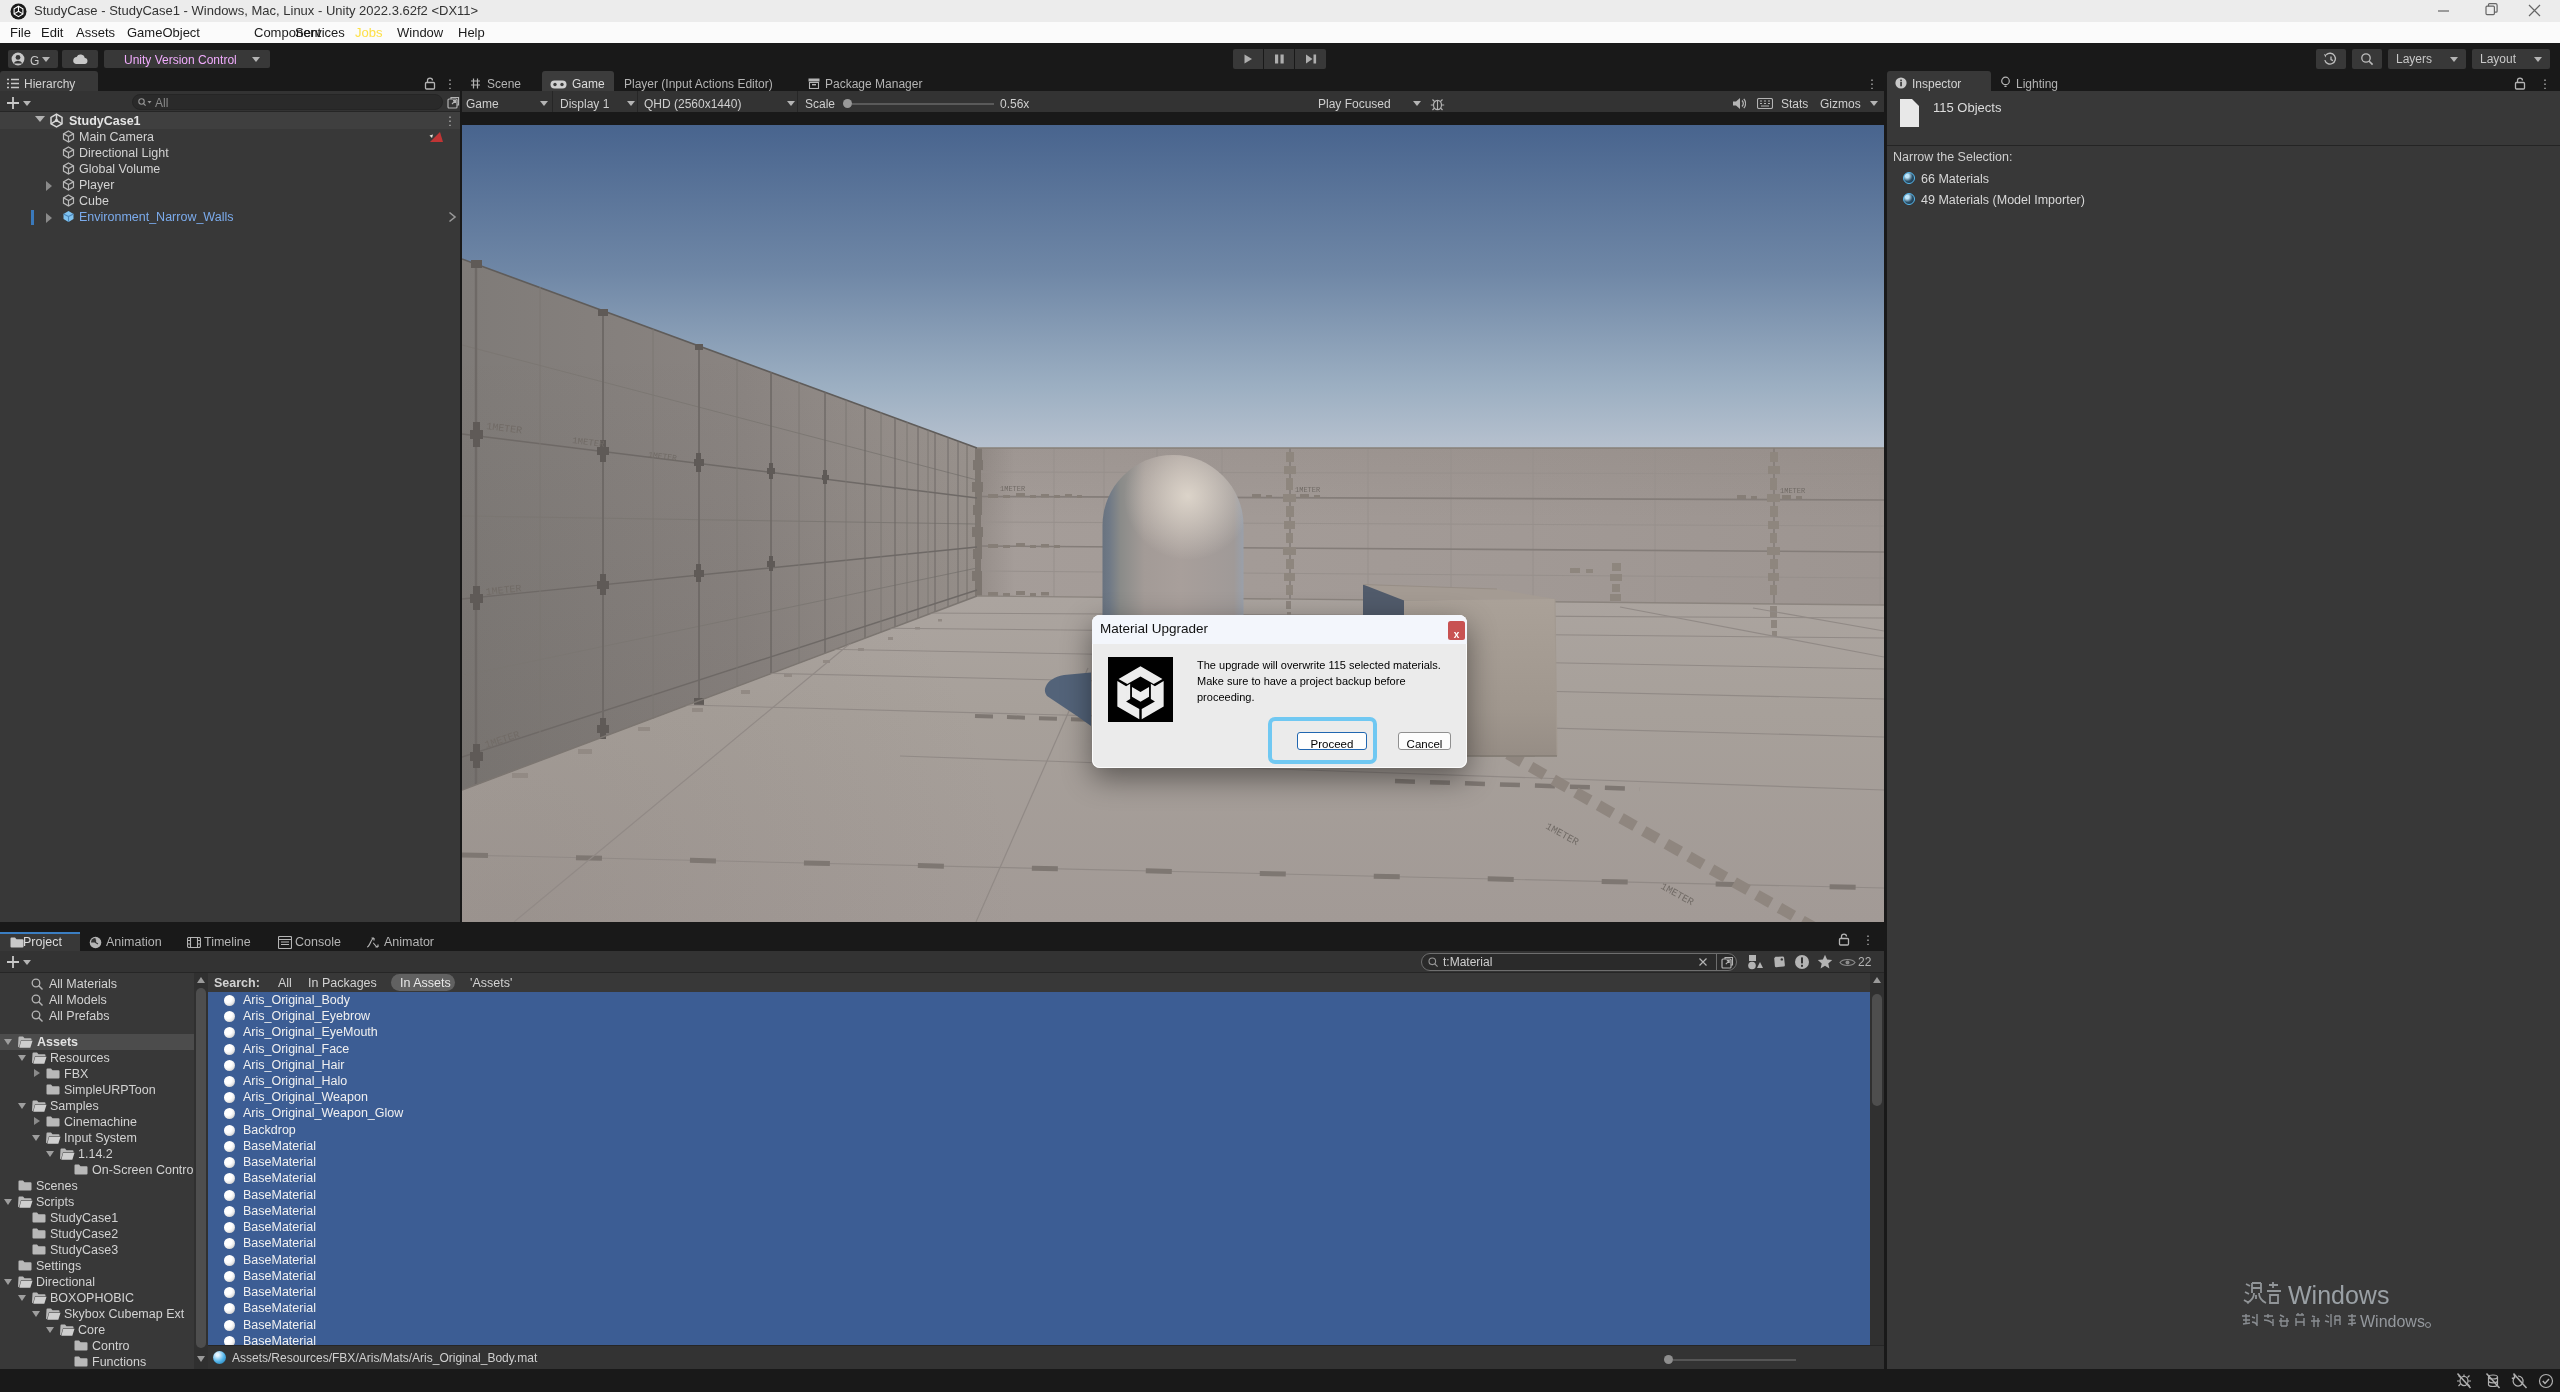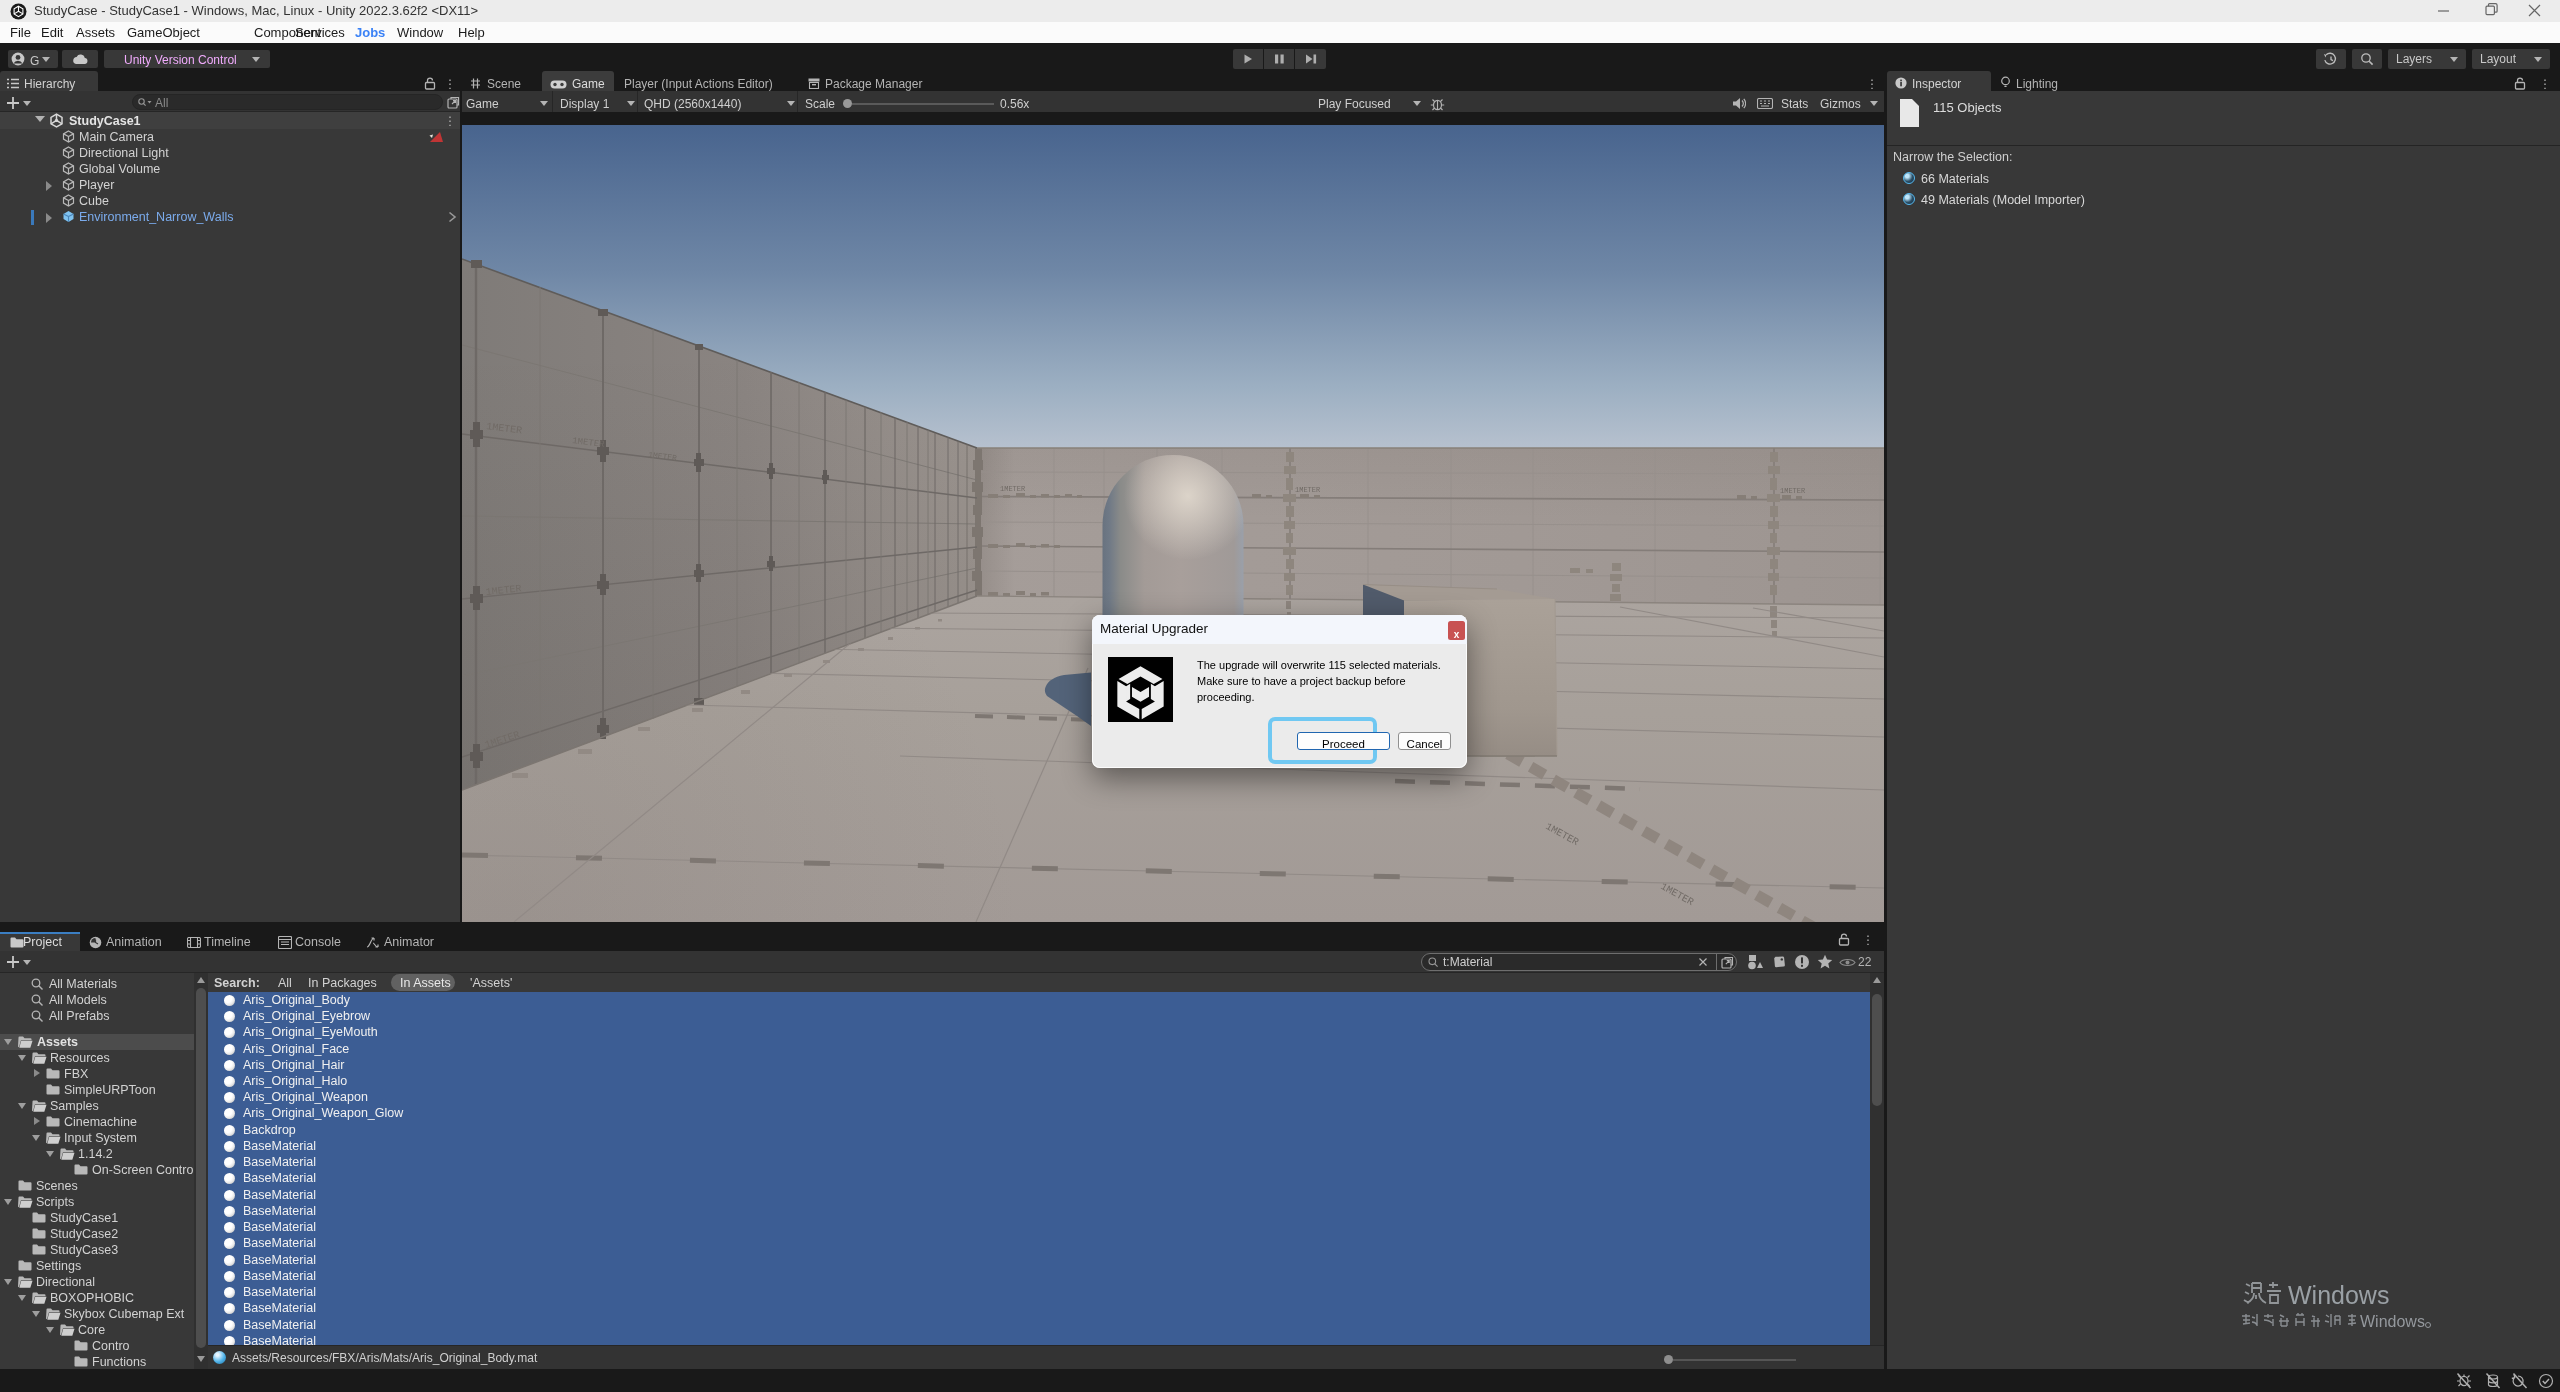--- a/index.html
+++ b/index.html
@@ -33,21 +33,21 @@
 <path d="M99 5 l11 11 M110 5 l-11 11" stroke="#666" stroke-width="1.2"></path>
 </svg>
 
 <div class="abs" style="left:0;top:22px;width:2560px;height:21px;background:#fbfbfb;"></div>
 <div class="abs" style="left:10px;top:25px;font-size:13px;color:#1a1a1a;">File</div>
 <div class="abs" style="left:41px;top:25px;font-size:13px;color:#1a1a1a;">Edit</div>
 <div class="abs" style="left:76px;top:25px;font-size:13px;color:#1a1a1a;">Assets</div>
 <div class="abs" style="left:127px;top:25px;font-size:13px;color:#1a1a1a;">GameObject</div>
 <div class="abs" style="left:213px;top:25px;font-size:13px;color:#1a1a1a;margin-left:41px;">Component</div>
 <div class="abs" style="left:295px;top:25px;font-size:13px;color:#1a1a1a;">Services</div>
-<div class="abs" style="left:355px;top:25px;font-size:13px;color:#3b82f6;font-weight:bold;">Jobs</div>
+<div class="abs" style="left:355px;top:25px;font-size:13px;color:#fde047;">Jobs</div>
 <div class="abs" style="left:397px;top:25px;font-size:13px;color:#1a1a1a;">Window</div>
 <div class="abs" style="left:458px;top:25px;font-size:13px;color:#1a1a1a;">Help</div>
 
 <div class="abs" style="left:0;top:43px;width:2560px;height:32px;background:#191919;"></div>
 
 <div class="abs" style="left:8px;top:50px;width:50px;height:18px;background:#383838;border-radius:2px;"></div>
 <svg class="abs" style="left:11px;top:52px;" width="14" height="14" viewBox="0 0 14 14">
       <circle cx="7" cy="7" r="6.4" fill="#c8c8c8"></circle>
       <circle cx="7" cy="5.4" r="2.4" fill="#383838"></circle>
       <path d="M2.5 11.4 a5 4.6 0 0 1 9 0" fill="#383838"></path>
@@ -551,21 +551,21 @@
 <g fill="#ededed">
 <path d="M16 4.6 L26.8 10.8 L22.5 13.3 L16 9.55 L9.5 13.3 L5.2 10.8 Z"></path>
 <path d="M4.6 11.85 L8.9 14.35 V21.85 L15.4 25.6 V30.6 L4.6 24.35 Z M8.9 14.35 L10.9 13.2 V20.7 L8.9 21.85 Z" fill-rule="evenodd"></path>
 <path d="M27.4 11.85 L23.1 14.35 V21.85 L16.6 25.6 V30.6 L27.4 24.35 Z M23.1 14.35 L21.1 13.2 V20.7 L23.1 21.85 Z" fill-rule="evenodd"></path>
 <path d="M16 17.2 L20.2 14.8 V19.6 L16 22 L11.8 19.6 V14.8 Z"></path>
 </g>
 </svg>
 </div>
 <div class="abs" style="left:1197px;top:657px;font-size:11px;line-height:16px;color:#000;">The upgrade will overwrite 115 selected materials.<br>Make sure to have a project backup before<br>proceeding.</div>
 <div class="abs" style="left:1268px;top:717px;width:109px;height:47px;border:4px solid #70c8f2;border-radius:7px;"></div>
-<div class="abs" style="left:1297px;top:732px;width:93px;height:18px;background:#fdfdfd;border:1.3px solid #2066b0;border-radius:3px;text-align:center;"><span style="font-size:11.5px;color:#000;position:relative;top:1px;">Proceed</span></div>
+<div class="abs" style="left:1297px;top:732px;width:70px;height:18px;background:#fdfdfd;border:1.3px solid #2066b0;border-radius:3px;text-align:center;"><span style="font-size:11.5px;color:#000;position:relative;top:1px;">Proceed</span></div>
 <div class="abs" style="left:1398px;top:732px;width:53px;height:18px;background:#fdfdfd;border:1px solid #909090;border-radius:3px;text-align:center;"><span style="font-size:11.5px;color:#000;position:relative;top:1px;">Cancel</span></div>
 
 <div class="abs" style="left:1887px;top:75px;width:673px;height:1294px;background:#383838;"></div>
 <div class="abs" style="left:1887px;top:73px;width:673px;height:18px;background:#191919;"></div>
 <div class="abs" style="left:1887px;top:71px;width:104px;height:20px;background:#383838;border-radius:3px 3px 0 0;"></div>
 <svg class="abs" style="left:1895px;top:77px;" width="12" height="12" viewBox="0 0 12 12">
       <circle cx="6" cy="6" r="5.6" fill="#c8c8c8"></circle>
       <rect x="5.2" y="5" width="1.7" height="4.3" fill="#383838"></rect>
       <rect x="5.2" y="2.6" width="1.7" height="1.7" fill="#383838"></rect>
     </svg>

